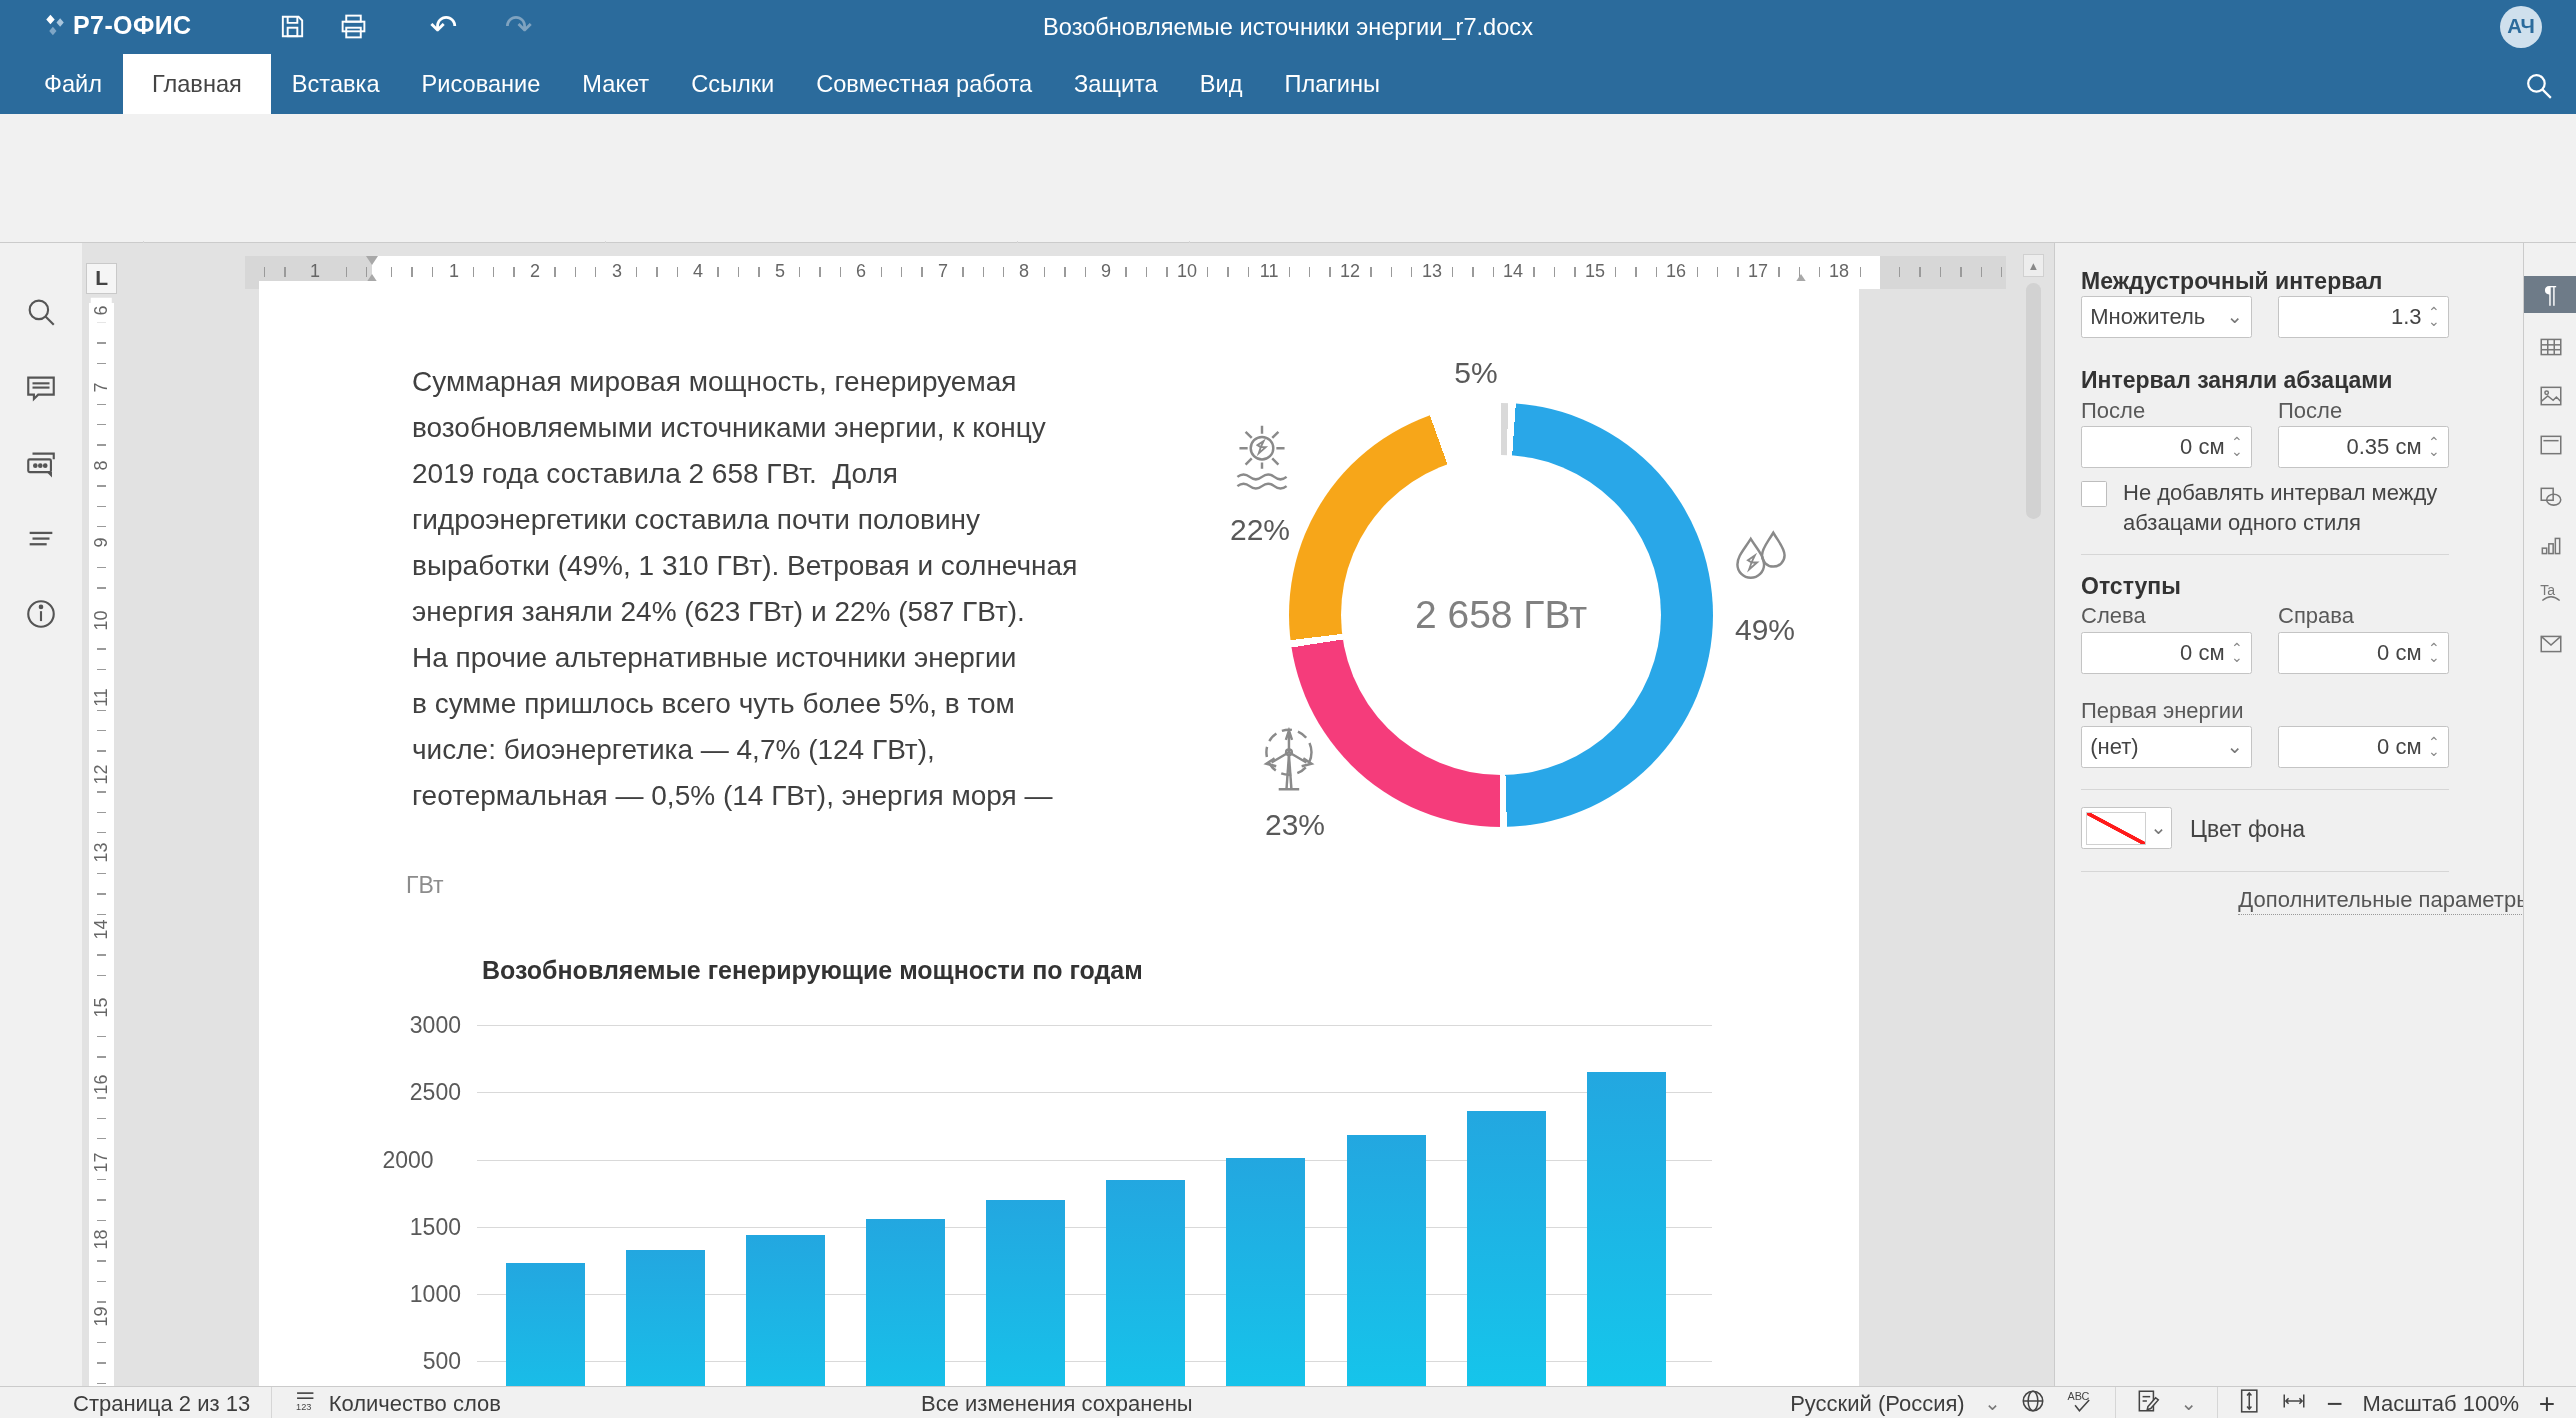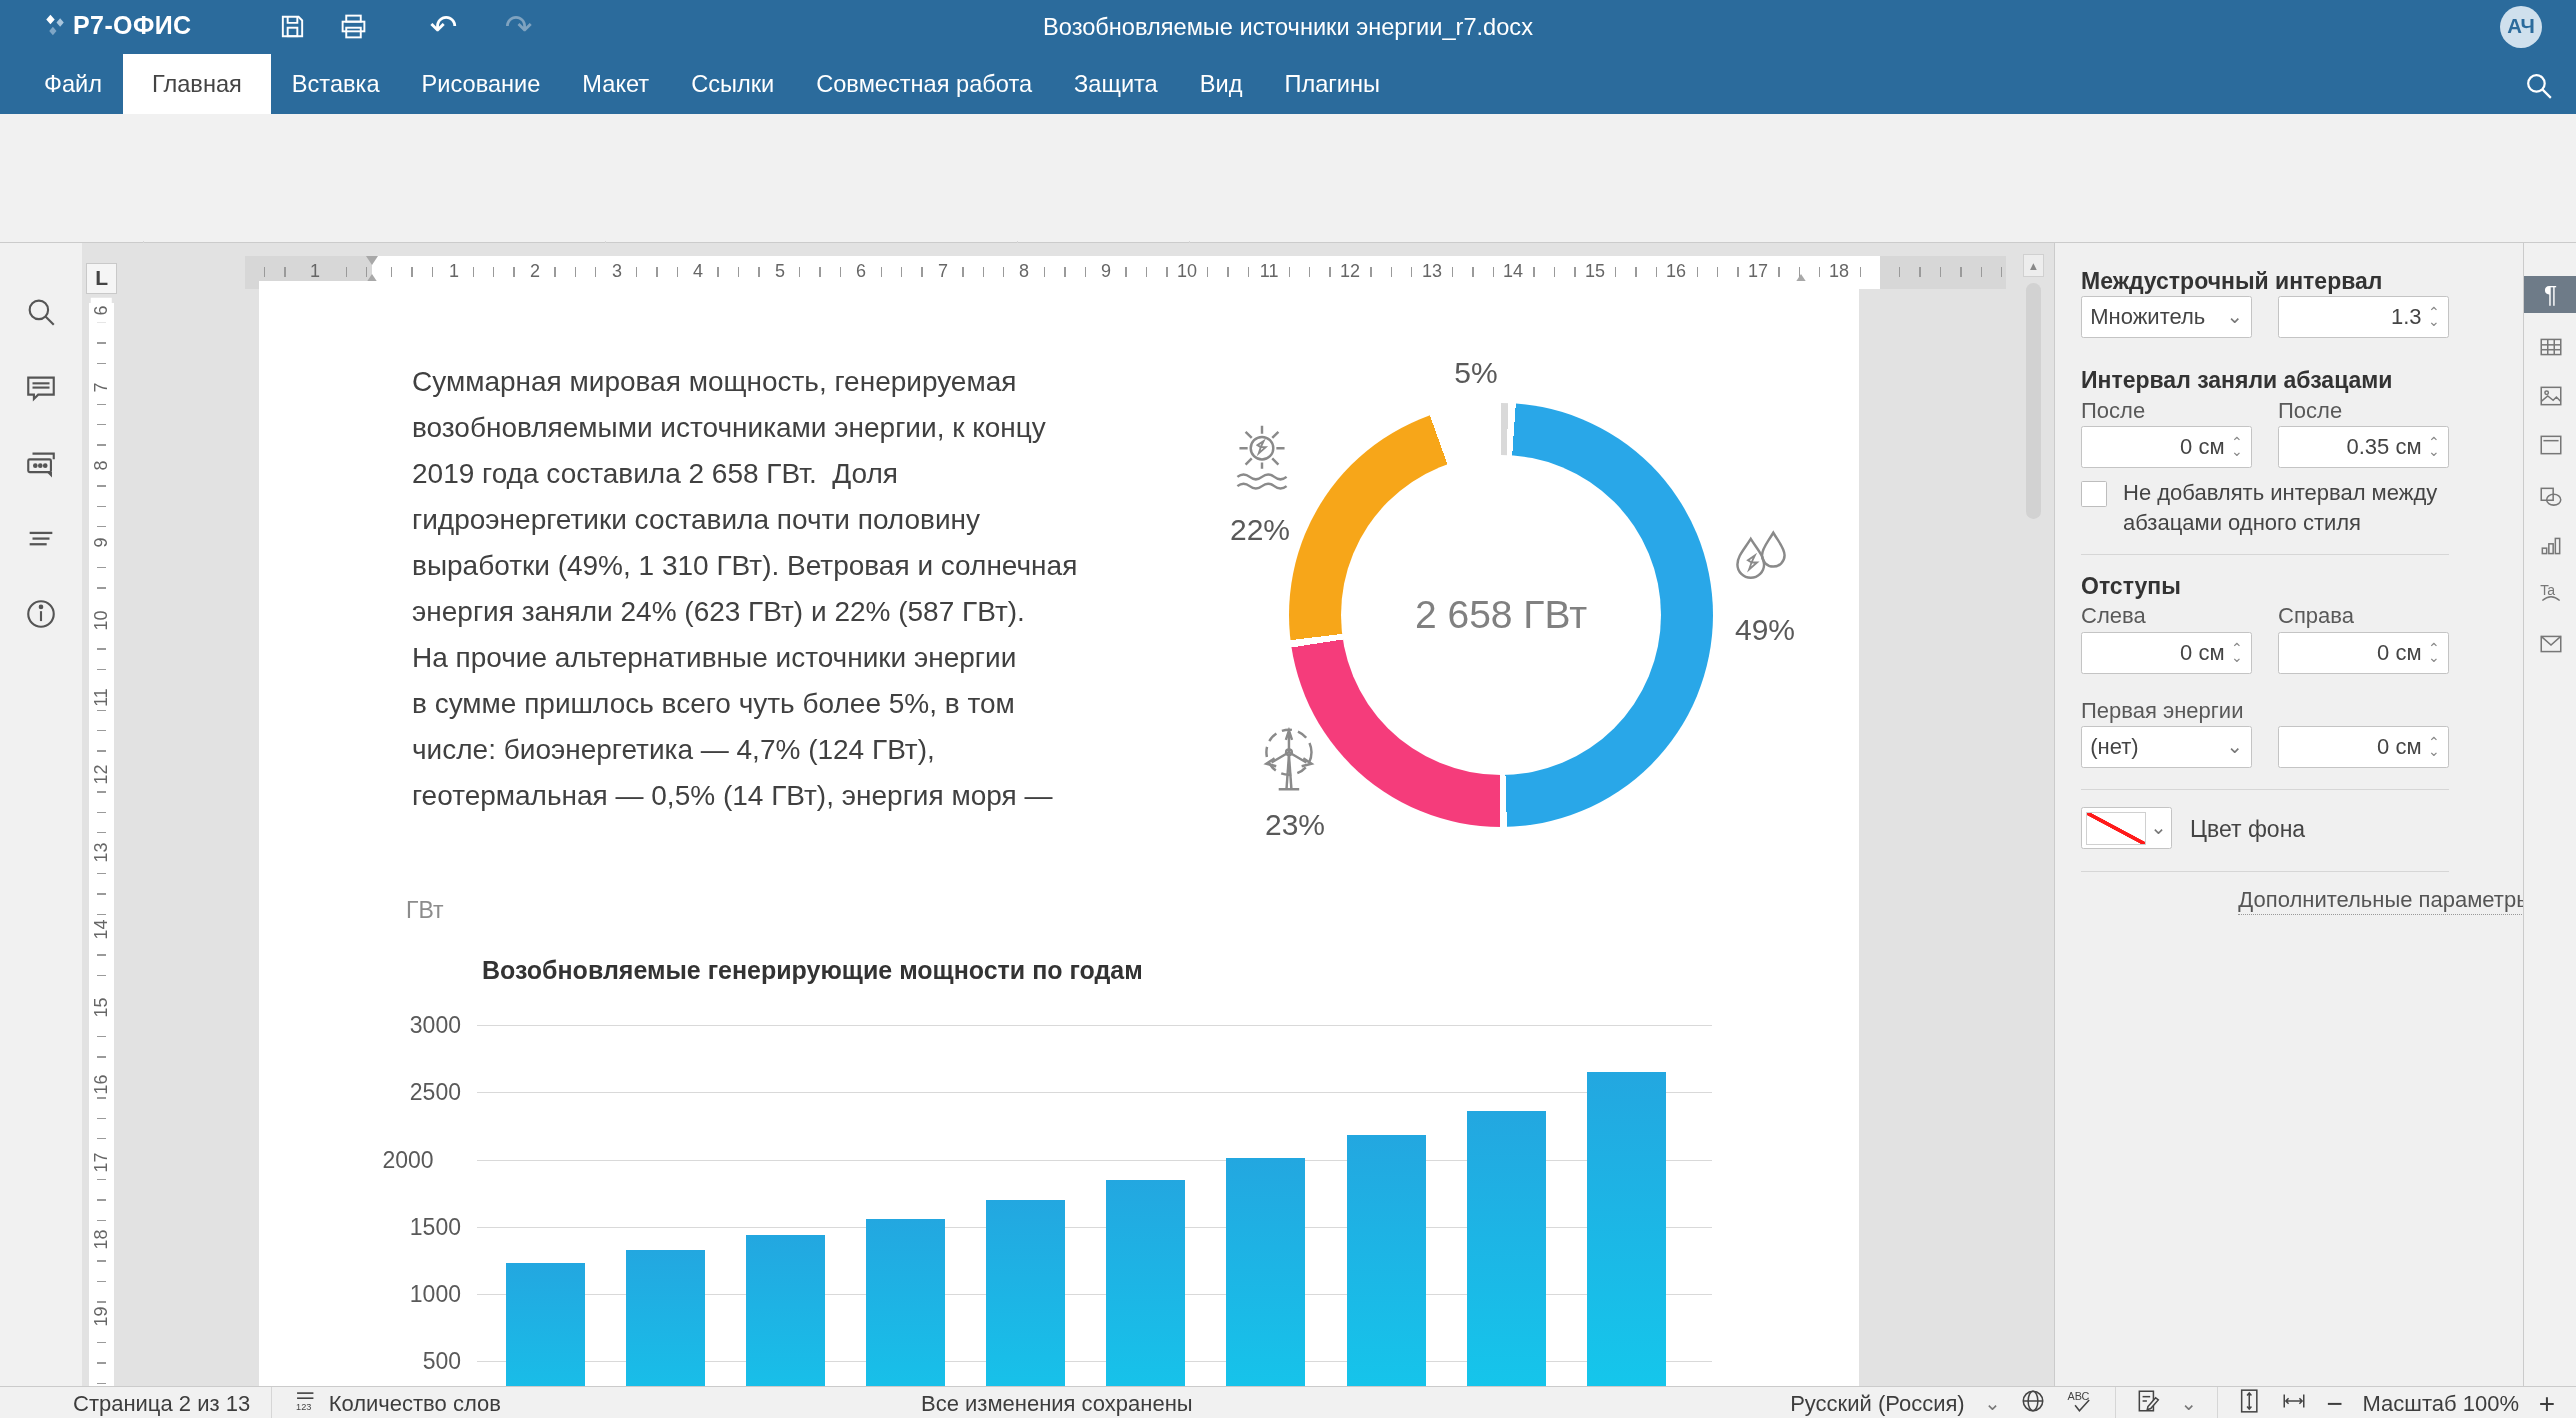--- a/index.html
+++ b/index.html
@@ -68,21 +68,21 @@
   #para div { height:46px; line-height:46px; white-space:pre; }
 
   #donut-ring { position:absolute; left:1030px; top:122px; width:424px; height:424px; border-radius:50%; }
   #donut-hole { position:absolute; left:52px; top:52px; width:320px; height:320px; border-radius:50%; background:#fff; display:flex; align-items:center; justify-content:center; }
   #donut-center { font-size:39px; color:#808080; }
   .donut-label { position:absolute; transform:translate(-50%,-50%); font-size:30px; color:#595959; }
   .donut-icon { position:absolute; transform:translate(-50%,-50%); }
   .donut-icon svg { stroke:#8a8a8a; fill:none; }
 
   #bar-title { position:absolute; left:223px; top:675px; font-size:25px; font-weight:bold; color:#333; }
-  #bar-unit { position:absolute; left:147px; top:616px; font-size:23px; color:#8c8c8c; }
+  #bar-unit { position:absolute; left:147px; top:591px; font-size:23px; color:#8c8c8c; }
   #bar-plot { position:absolute; left:218px; top:744px; width:1235px; height:489px; }
   .gridline { position:absolute; left:0; width:1235px; height:0.8px; background:#d9d9d9; }
   .ylab { position:absolute; left:96px; width:106px; text-align:right; font-size:23px; color:#595959; }
   .bar { position:absolute; width:79px; background:linear-gradient(180deg,#23a7e0,#0fd3f0); }
 
   
   #right-panel { position:absolute; left:2054px; top:243px; width:469px; height:1143px; background:#f0f0f0; border-left:0.8px solid #cbcbcb; font-size:22px; color:#444; }
   .rp-h { position:absolute; font-weight:bold; font-size:23px; color:#333; }
   .rp-lab { position:absolute; color:#595959; }
   .rp-field { position:absolute; width:171px; height:42px; background:#fff; border:0.8px solid #c4c4c4; border-radius:2.4px; display:flex; align-items:center; padding:0 8.2px; }

